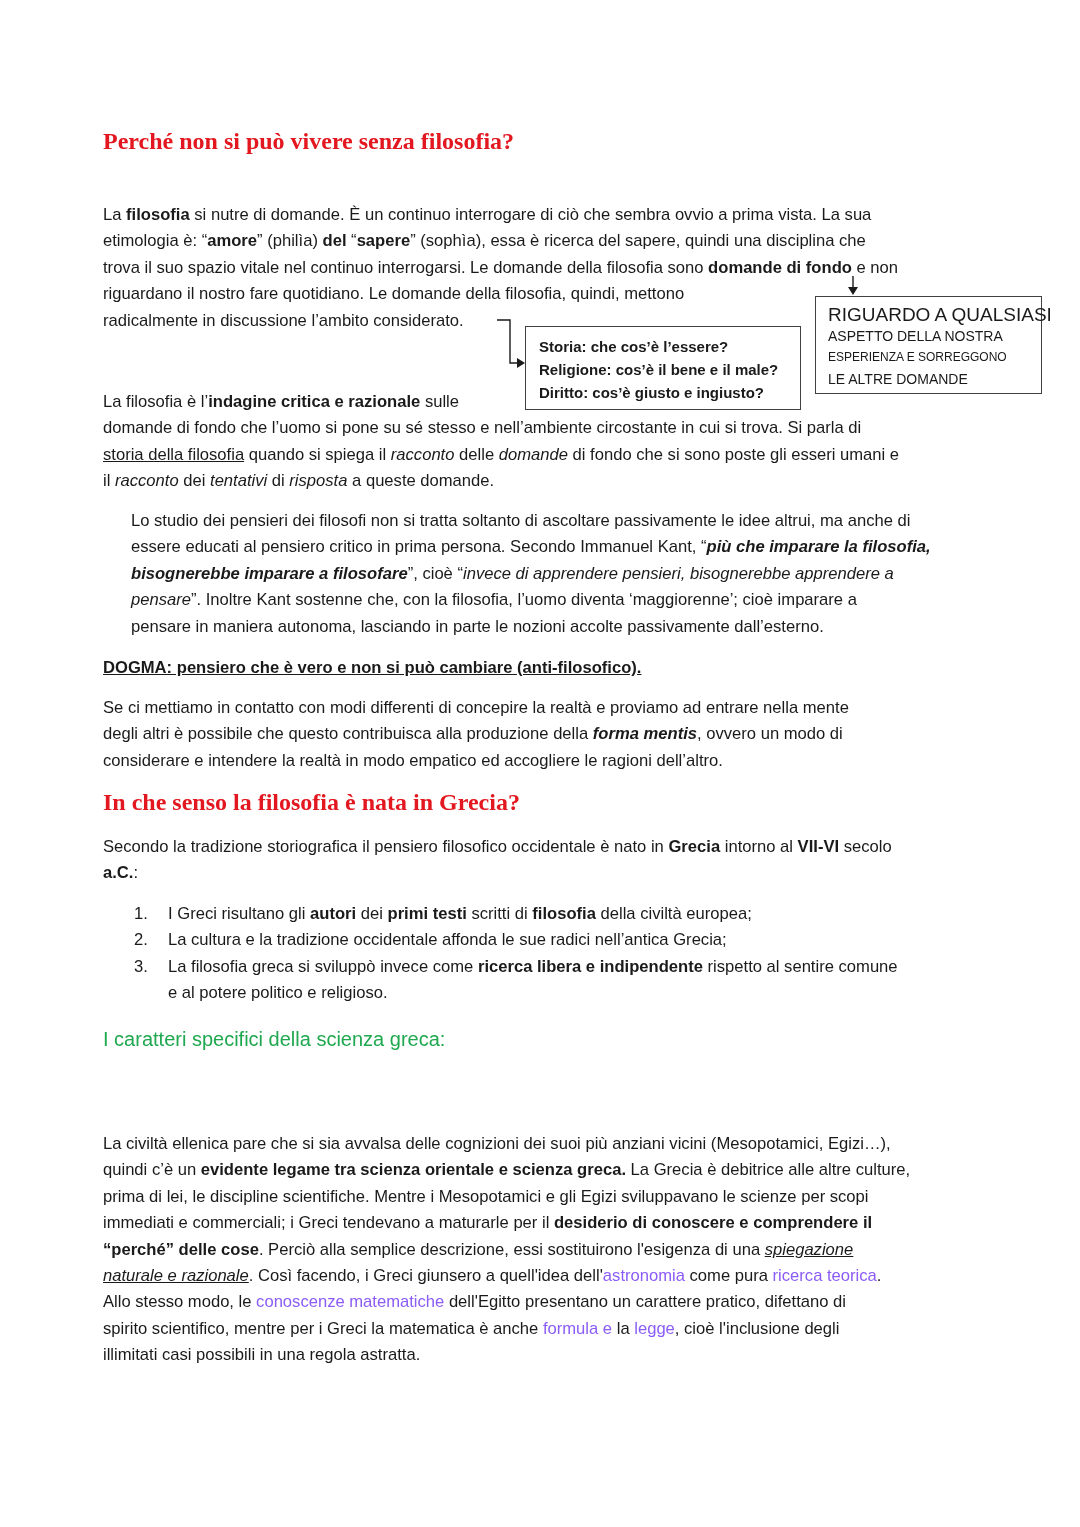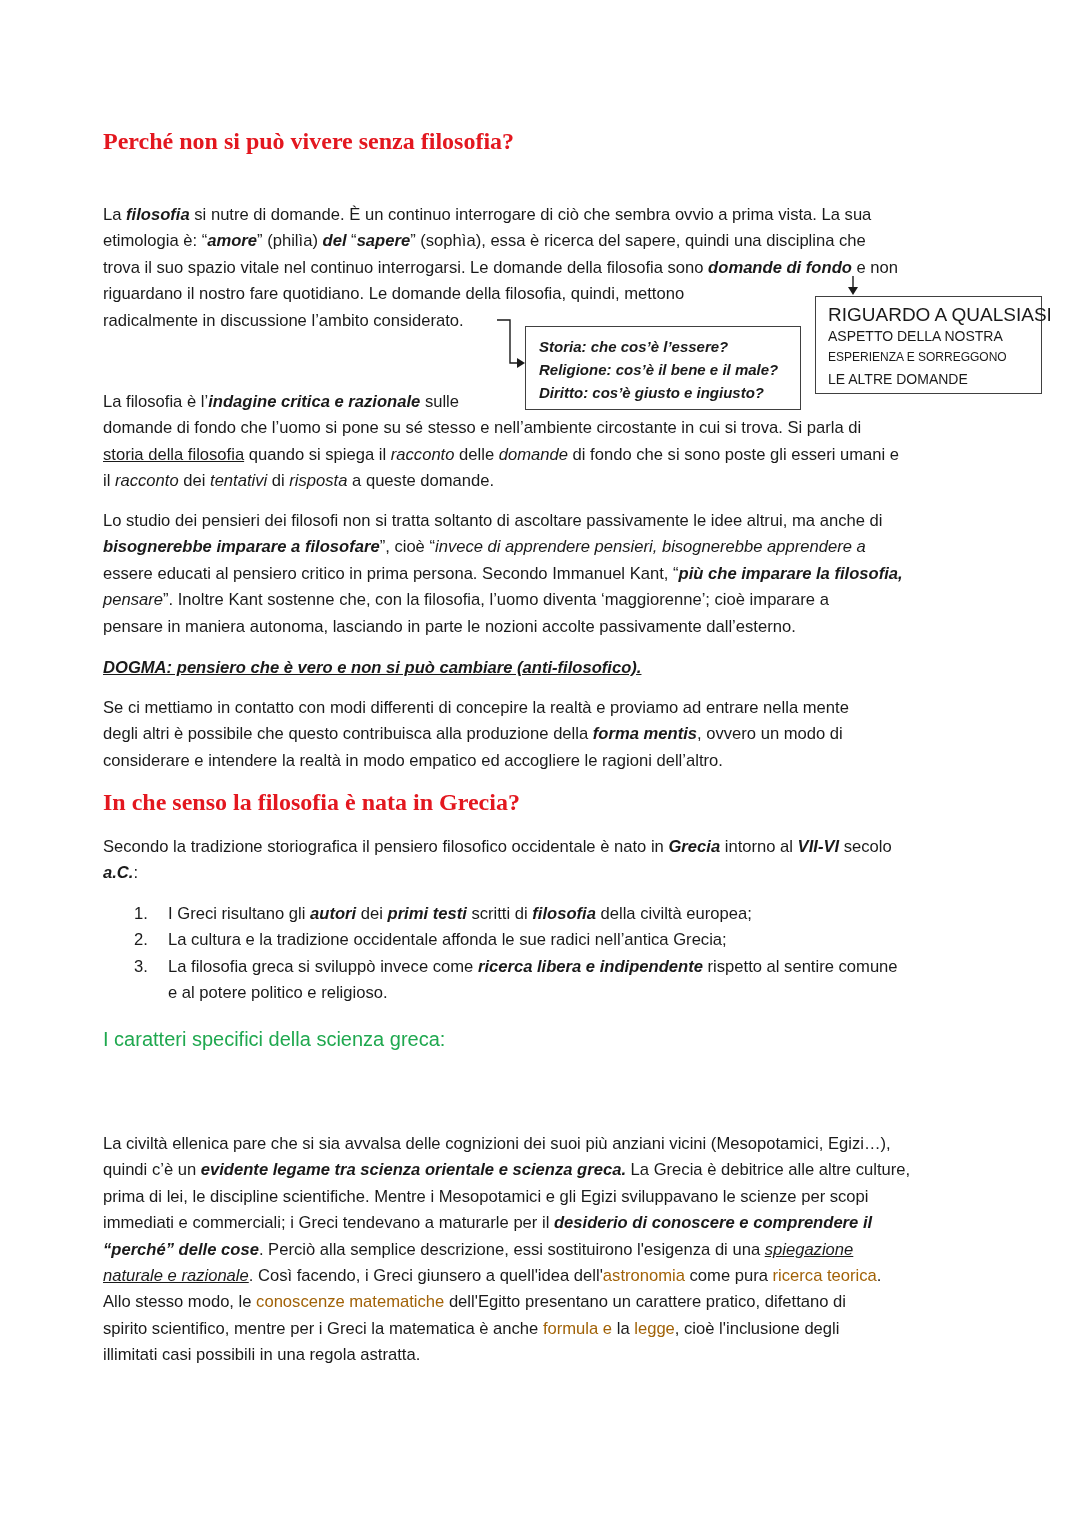--- a/index.html
+++ b/index.html
@@ -3,24 +3,24 @@
 <meta charset="utf-8">
 <style>
   html, body { margin: 0; padding: 0; background: #ffffff; }
   body { width: 1080px; height: 1527px; position: relative; overflow: hidden;
          font-family: "Liberation Sans", "DejaVu Sans", sans-serif; color: #1a1a1a; }
   .page { position: absolute; left: 0; top: 0; width: 1080px; height: 1301px; }
   .h1 { position: absolute; left: 103px; font-family: "Liberation Serif", "DejaVu Serif", serif;
         font-weight: bold; color: #e3171f; font-size: 24px; margin: 0; white-space: nowrap; }
   .para { position: absolute; left: 103px; width: 880px; font-size: 16.6px; line-height: 26.4px; margin: 0; }
   .line { display: block; white-space: nowrap; }
-  b, .b { font-weight: bold; font-style: italic; }
+  b, .b { font-weight: bold; }
   i, .i { font-style: italic; }
   .u { text-decoration: underline; }
-  .purple { color: #a16207; }
+  .purple { color: #8b5cf6; }
   .green { color: #1fa84f; }
   .box { position: absolute; border: 1.5px solid #404040; background: #fff; box-sizing: border-box; }
   .box .line { font-size: 15px; line-height: 23px; }
   .list { position: absolute; left: 134px; font-size: 16.6px; line-height: 26.4px; margin: 0; padding: 0; list-style: none; }
   .list li { position: relative; padding-left: 34px; white-space: nowrap; }
   .list .num { position: absolute; left: 0; top: 0; }
   svg.arrows { position: absolute; left: 0; top: 0; width: 1080px; height: 1527px; pointer-events: none; }
 </style>
 </head>
 <body>
@@ -61,24 +61,24 @@
     </g>
   </svg>
 
   <div class="para" style="top:389px;">
     <span class="line"><span>La filosofia è l’</span><b>indagine critica e razionale</b><span> sulle</span></span>
     <span class="line">domande di fondo che l’uomo si pone su sé stesso e nell’ambiente circostante in cui si trova. Si parla di</span>
     <span class="line"><span class="u">storia della filosofia</span><span> quando si spiega il </span><i>racconto</i><span> delle </span><i>domande</i><span> di fondo che si sono poste gli esseri umani e</span></span>
     <span class="line"><span>il </span><i>racconto</i><span> dei </span><i>tentativi</i><span> di </span><i>risposta</i><span> a queste domande.</span></span>
   </div>
 
-  <div class="para" style="top:508px;">
+  <div class="para" style="top:508px;margin-left:28px;">
     <span class="line">Lo studio dei pensieri dei filosofi non si tratta soltanto di ascoltare passivamente le idee altrui, ma anche di</span>
+    <span class="line"><span>essere educati al pensiero critico in prima persona. Secondo Immanuel Kant, “</span><b class="i">più che imparare la filosofia,</b></span>
     <span class="line"><b class="i">bisognerebbe imparare a filosofare</b><span>”, cioè “</span><i>invece di apprendere pensieri, bisognerebbe apprendere a</i></span>
-    <span class="line"><span>essere educati al pensiero critico in prima persona. Secondo Immanuel Kant, “</span><b class="i">più che imparare la filosofia,</b></span>
     <span class="line"><i>pensare</i><span>”. Inoltre Kant sostenne che, con la filosofia, l’uomo diventa ‘maggiorenne’; cioè imparare a</span></span>
     <span class="line">pensare in maniera autonoma, lasciando in parte le nozioni accolte passivamente dall’esterno.</span>
   </div>
 
   <div class="para" style="top:655px;">
     <span class="line b u">DOGMA: pensiero che è vero e non si può cambiare (anti-filosofico).</span>
   </div>
 
   <div class="para" style="top:695px;">
     <span class="line">Se ci mettiamo in contatto con modi differenti di concepire la realtà e proviamo ad entrare nella mente</span>

